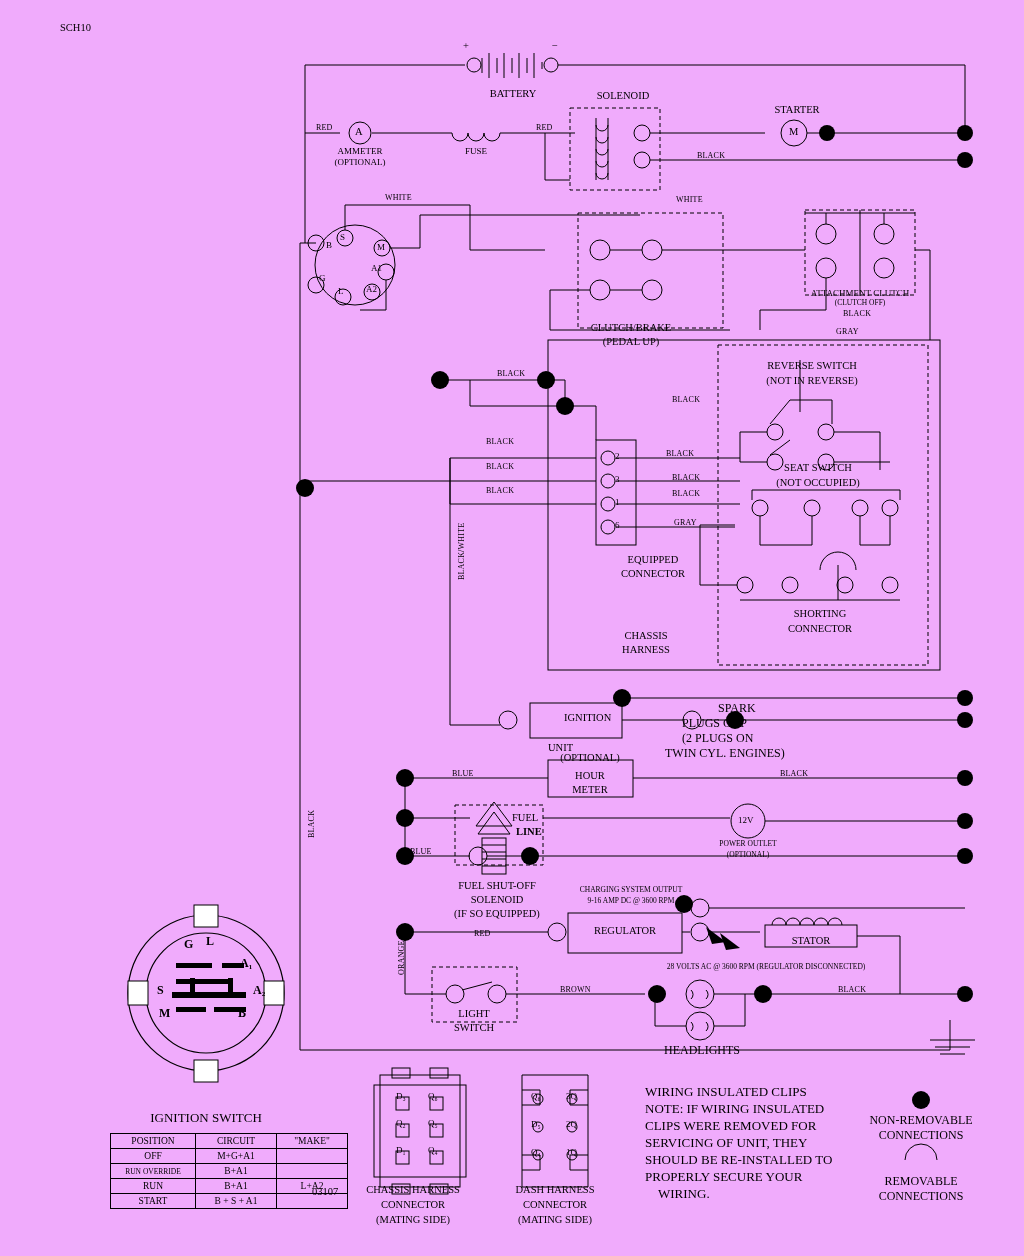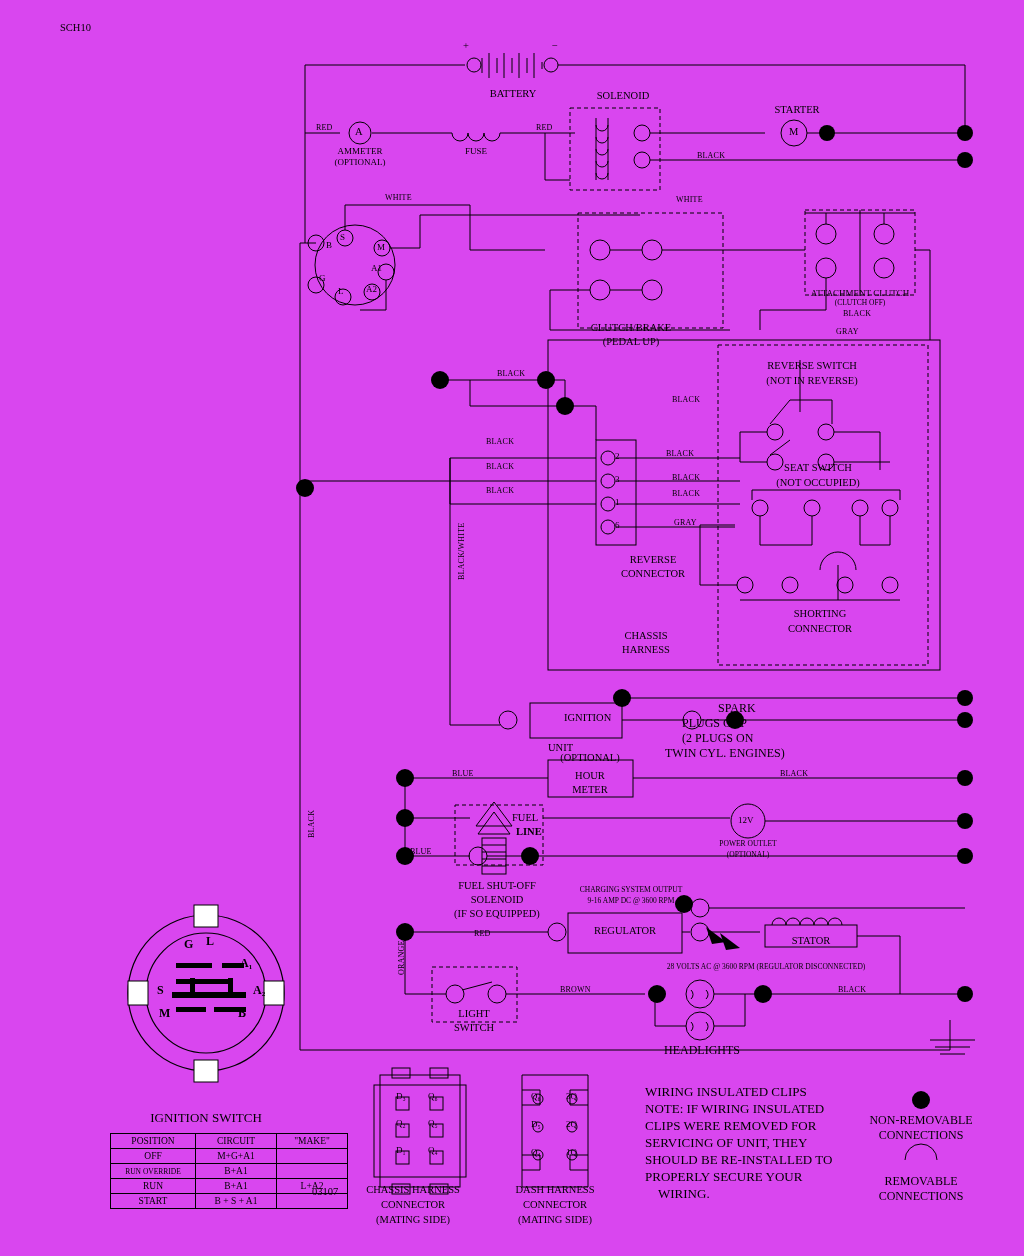--- a/index.html
+++ b/index.html
@@ -1,17 +1,17 @@
 <!DOCTYPE html>
 <html><head>
 <meta charset="utf-8">
 <style>
   html,body{margin:0;padding:0;background:#ffffff;}
   body{font-family:"Liberation Serif", serif;color:#000;}
-  #page{position:relative;width:1024px;height:1256px;background:#d946ef;overflow:hidden;}
+  #page{position:relative;width:1024px;height:1256px;background:#f0abfc;overflow:hidden;}
   .lbl{position:absolute;font-family:"Liberation Serif", serif;white-space:nowrap;line-height:1.12;}
   .ctr{text-align:center;transform:translateX(-50%);}
   .wire-lbl{font-size:8px;letter-spacing:.2px;}
   .tiny{font-size:7.5px;}
   .sm{font-size:9px;}
   .md{font-size:10.5px;}
   .lg{font-size:12px;}
   .xl{font-size:13px;}
   .vert{transform-origin:left top;}
   svg{position:absolute;left:0;top:0;}
@@ -308,21 +308,21 @@
 
   <div class="lbl md ctr" style="left:812px;top:360px;">REVERSE SWITCH</div>
   <div class="lbl md ctr" style="left:812px;top:375px;">(NOT IN REVERSE)</div>
 
   <div class="lbl md ctr" style="left:818px;top:462px;">SEAT SWITCH</div>
   <div class="lbl md ctr" style="left:818px;top:477px;">(NOT OCCUPIED)</div>
 
   <div class="lbl md ctr" style="left:820px;top:608px;text-align:center;">SHORTING</div>
   <div class="lbl md ctr" style="left:820px;top:623px;">CONNECTOR</div>
 
-  <div class="lbl md ctr" style="left:653px;top:554px;">REVERSE</div>
+  <div class="lbl md ctr" style="left:653px;top:554px;">EQUIPPED</div>
   <div class="lbl md ctr" style="left:653px;top:568px;">CONNECTOR</div>
 
   <div class="lbl md ctr" style="left:646px;top:630px;">CHASSIS</div>
   <div class="lbl md ctr" style="left:646px;top:644px;">HARNESS</div>
 
   <div class="lbl sm" style="left:615px;top:451px;">2</div>
   <div class="lbl sm" style="left:615px;top:474px;">3</div>
   <div class="lbl sm" style="left:615px;top:497px;">1</div>
   <div class="lbl sm" style="left:615px;top:520px;">6</div>
 

